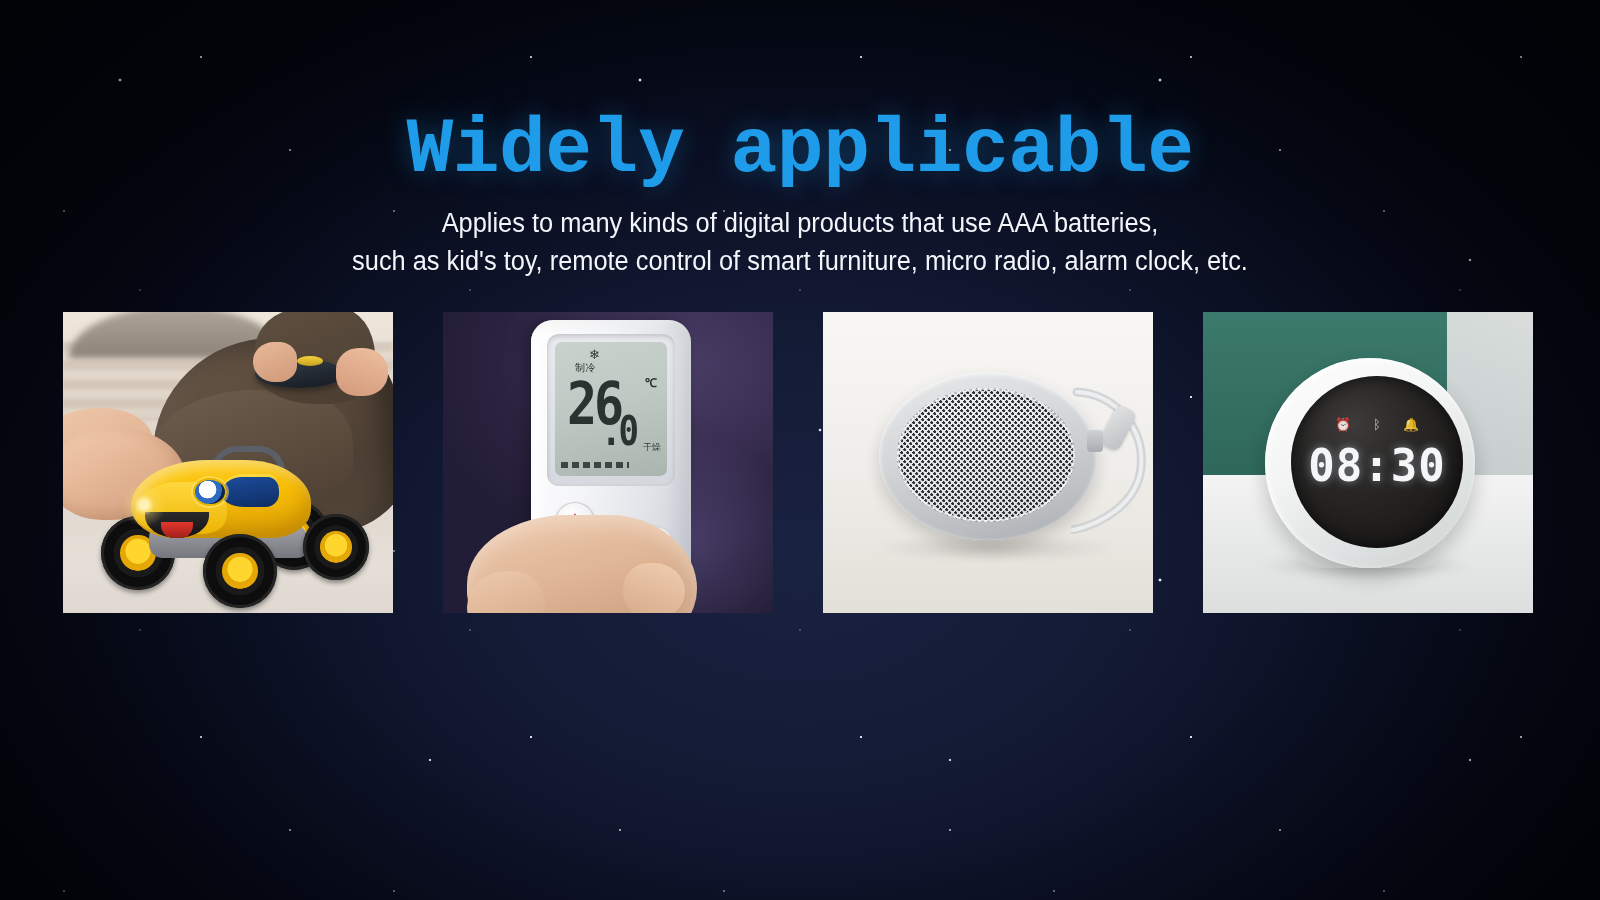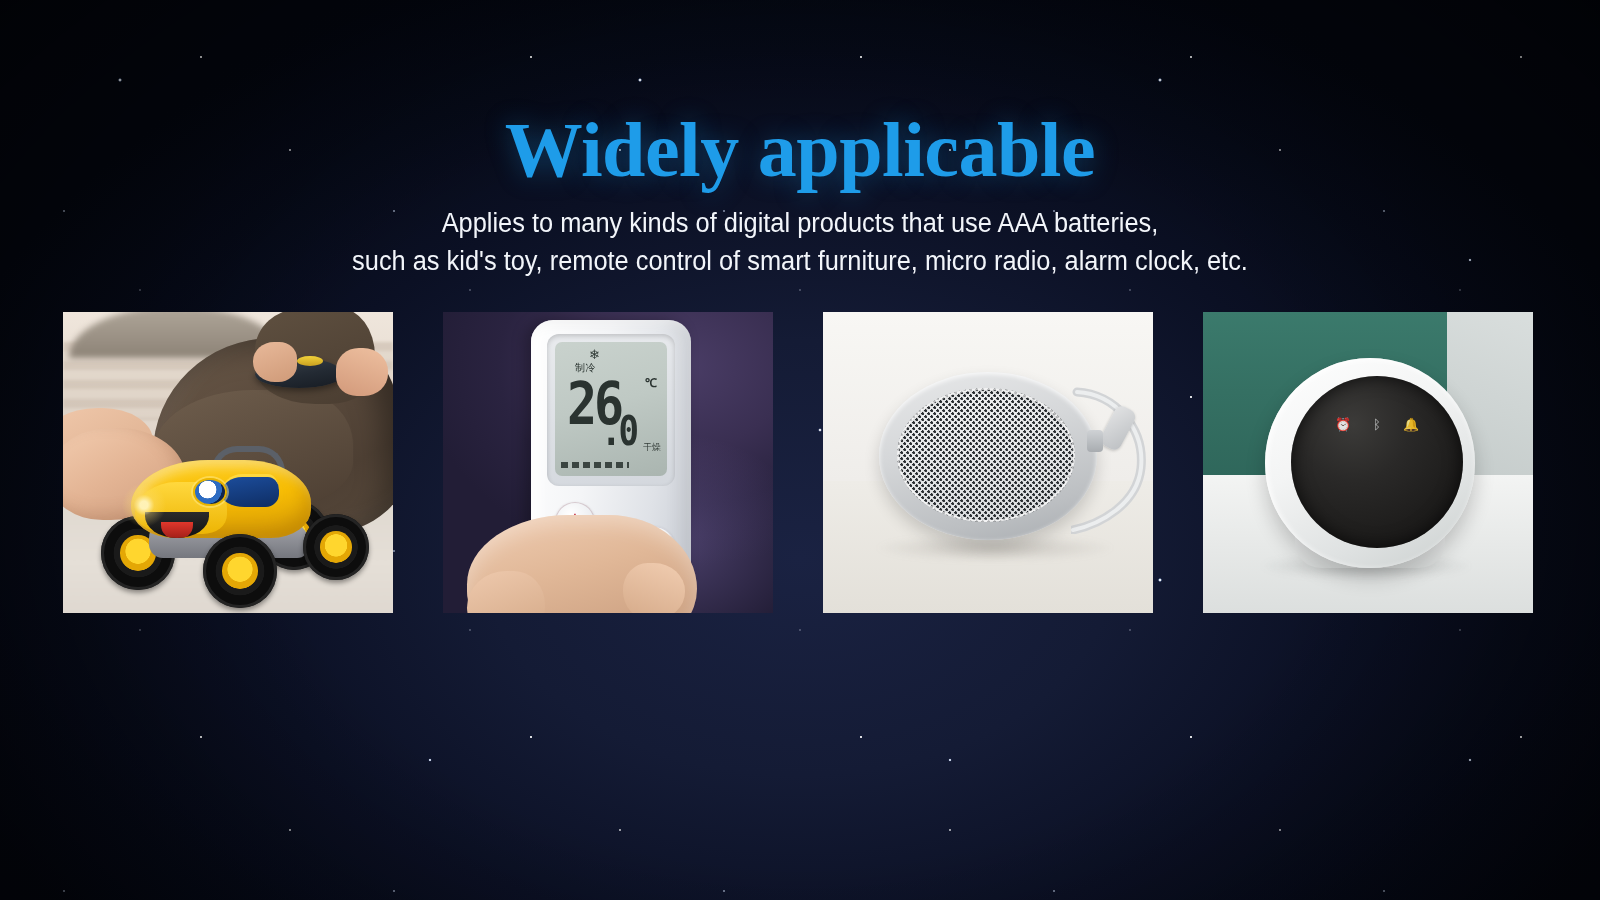--- a/index.html
+++ b/index.html
@@ -63,21 +63,21 @@
   
   .headline {
     position: absolute;
     top: 108px; left: 0; width: 1600px;
     text-align: center;
     font-size: 78px;
     line-height: 84px;
     font-weight: 700;
     letter-spacing: -0.5px;
     color: #1e9ce9;
-    font-family: Liberation Serif, serif;
+    font-family: Liberation Mono, monospace;
     text-shadow: 0 0 26px rgba(30,156,233,.35);
   }
   .subhead {
     position: absolute;
     top: 204px; left: 0; width: 1600px;
     text-align: center;
     color: #f2f5fa;
     font-size: 27px;
     line-height: 38px;
     font-weight: 400;
@@ -472,20 +472,21 @@
         <div class="ac-desk"></div>
         <div class="ac-desk-shadow"></div>
         <div class="ac-base"></div>
         <div class="ac-ring">
           <div class="ac-face">
             <div class="ac-icons">
               <span>⏰</span>
               <span>ᛒ</span>
               <span>🔔</span>
             </div>
+            <div class="ac-time">08:30</div>
           </div>
         </div>
       </div>
     </div>
 
   </div>
 
 
 </div>
 

